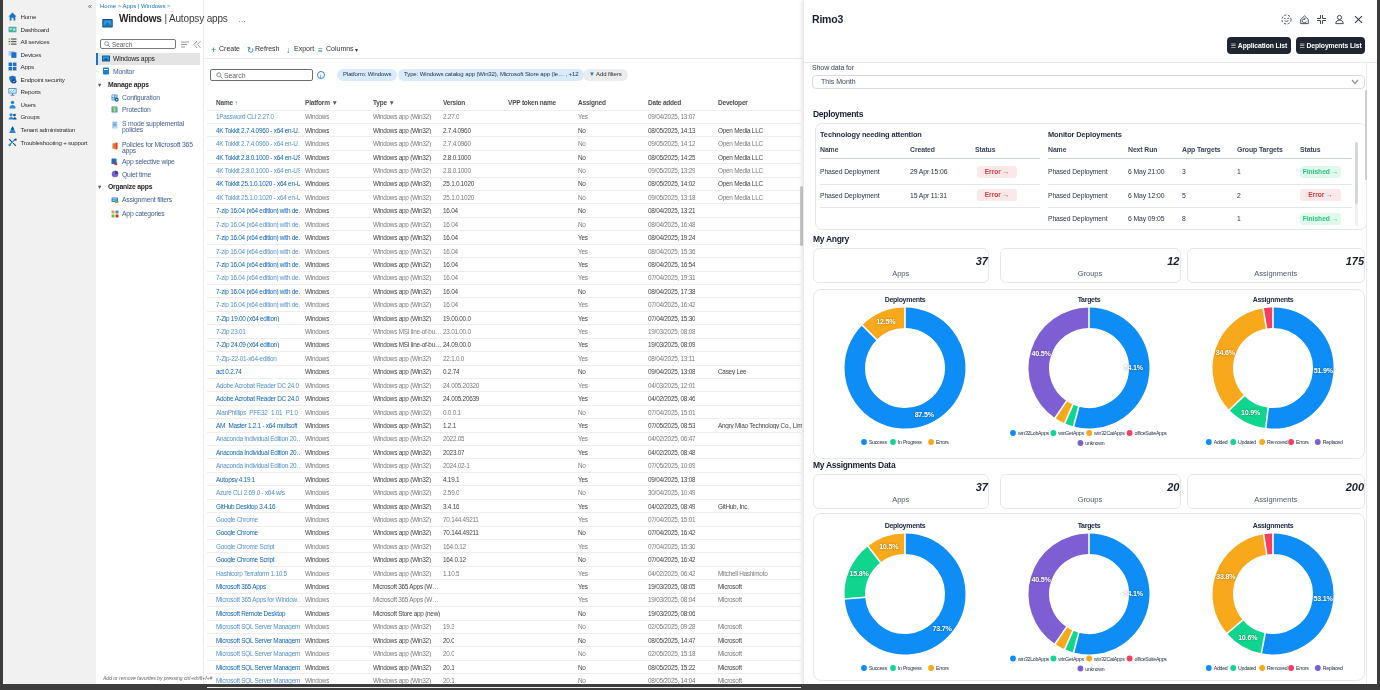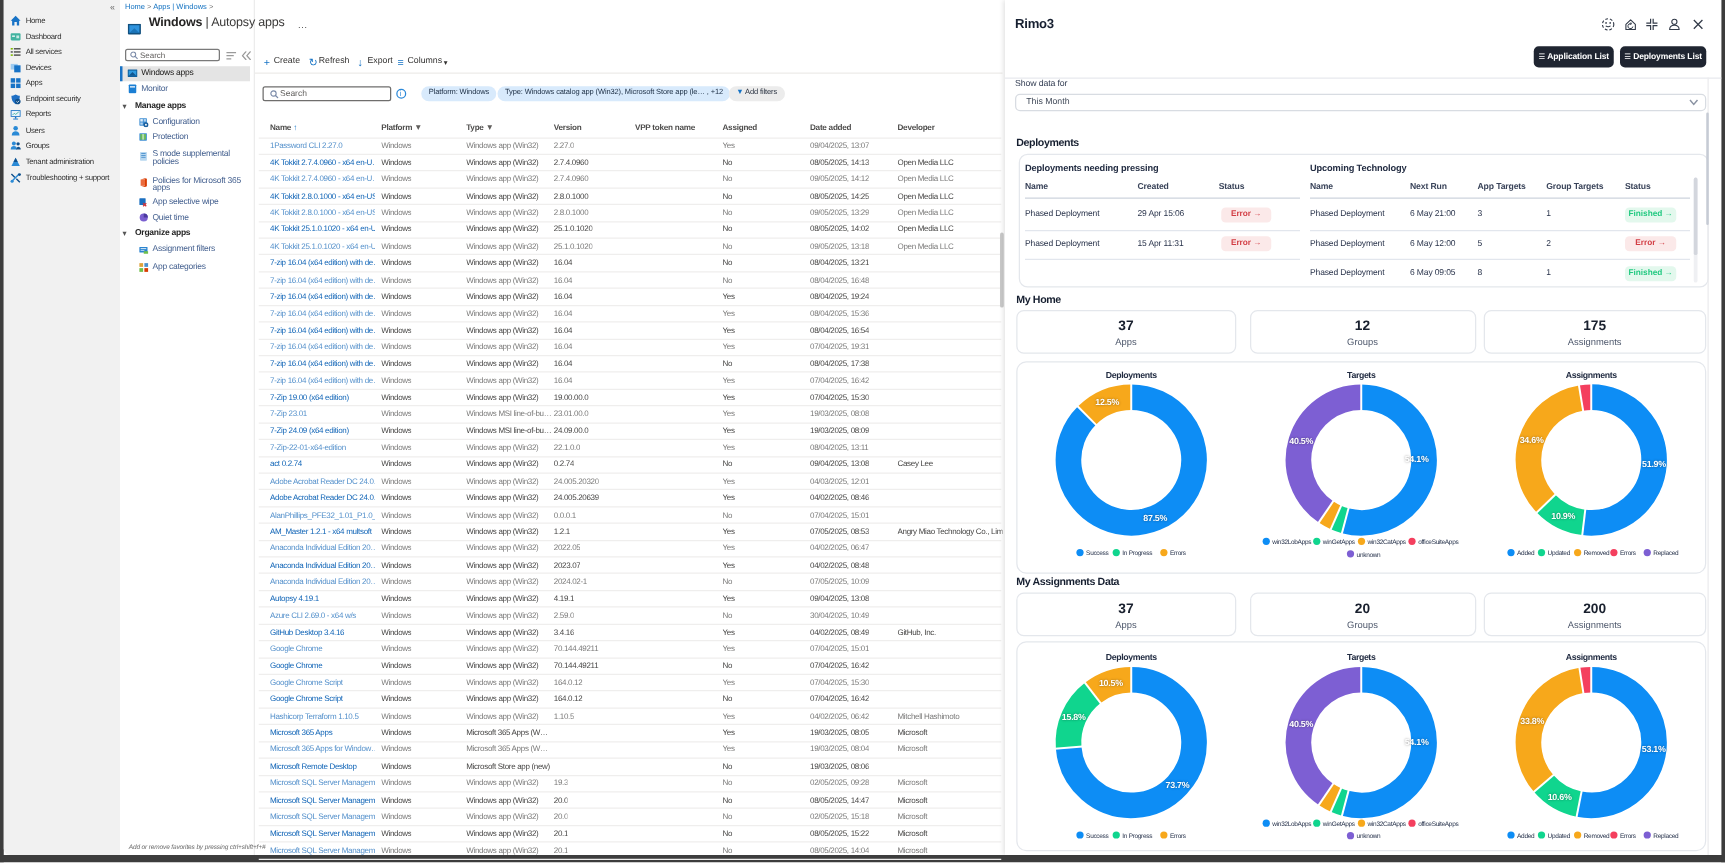--- a/index.html
+++ b/index.html
@@ -15,21 +15,21 @@
 .dim{opacity:.72;}
 .rowline{position:absolute;left:207px;width:594px;height:1px;background:#efeeed;}
 .ptitle{position:absolute;font-weight:bold;color:#161f30;}
 .pill{position:absolute;height:11.5px;border-radius:6px;background:#d8eafc;color:#1a2c42;font-size:6px;letter-spacing:-0.1px;line-height:11.5px;padding:0 6px;white-space:nowrap;}
 .badge{position:absolute;width:40px;height:12px;border-radius:3.5px;font-size:6.6px;font-weight:bold;text-align:center;line-height:12px;}
 .badge.err{background:#fbe9e9;color:#d23c43;}
 .badge.fin{background:#e3f8ed;color:#22c981;}
 .ptxt{position:absolute;font-size:6.8px;letter-spacing:-0.1px;color:#28324a;white-space:nowrap;}
 .phdr{position:absolute;font-size:6.9px;letter-spacing:-0.1px;color:#3a445a;font-weight:bold;white-space:nowrap;}
 .card{position:absolute;background:#fff;border:1px solid #e4e7ec;border-radius:7px;}
-.statnum{position:absolute;width:100%;text-align:center;font-size:11px;font-weight:bold;color:#19202e;}
+.statnum{position:absolute;width:100%;text-align:right;font-size:11px;font-weight:bold;color:#19202e;font-style:italic;}
 .statlbl{position:absolute;width:100%;text-align:center;font-size:7.5px;color:#4e586c;}
 </style></head><body>
 <div class="abs" style="left:0;top:0;width:2.5px;height:690px;background:#3d3d3d;"></div>
 <div class="abs" style="left:0;top:684px;width:1380px;height:6px;background:#3d3d3d;"></div>
 <div class="abs" style="left:1377px;top:0;width:3px;height:690px;background:#3d3d3d;"></div>
 <div class="abs" style="left:2.5px;top:0;width:93.5px;height:684px;background:#f1f1f1;border-bottom-left-radius:5px;"></div>
 <div class="abs" style="left:88px;top:3px;font-size:7px;color:#666;">«</div>
 <div class="sidebar-item" style="top:12.0px;">
     <svg class="sicon" viewBox="0 0 16 16">
       <path d="M8 1 L15 8 L13 8 L13 15 L9.7 15 L9.7 10 L6.3 10 L6.3 15 L3 15 L3 8 L1 8 Z" fill="#1873c6"></path>
@@ -586,22 +586,22 @@
 <div class="abs" style="left:1296px;top:37px;width:69px;height:17px;background:#1f2531;border-radius:4px;color:#fff;font-size:6.8px;letter-spacing:-0.1px;font-weight:bold;text-align:center;line-height:17px;white-space:nowrap;"><span style="font-weight:normal;font-size:6px;">☰</span>&nbsp;Deployments List</div>
 <div class="abs" style="left:804px;top:61.5px;width:573px;height:1px;background:#e7e9ee;"></div>
 <div class="ptxt" style="left:812px;top:63.5px;font-size:7px;color:#323c52;">Show data for</div>
 <div class="abs" style="left:812px;top:74.5px;width:553px;height:14.5px;border:1px solid #d8dce2;border-radius:4px;background:#fff;"></div>
 <div class="abs" style="left:821px;top:78px;font-size:7px;color:#3f4857;">This Month</div>
 <svg class="abs" style="left:1351px;top:79px;" width="8" height="6" viewBox="0 0 8 6">
     <path d="M1 1 L4 4.5 L7 1" fill="none" stroke="#8b93a3" stroke-width="1.2"></path>
   </svg>
 <div class="ptitle" style="left:813px;top:108.5px;font-size:8.5px;letter-spacing:-0.3px;">Deployments</div>
 <div class="card" style="left:815px;top:122.5px;width:552px;height:107px;"></div>
-<div class="phdr" style="left:820px;top:130px;font-size:7.4px;letter-spacing:-0.1px;color:#222c42;">Deployments needing pressing</div>
-<div class="phdr" style="left:1048px;top:130px;font-size:7.4px;letter-spacing:-0.1px;color:#222c42;">Upcoming Technology</div>
+<div class="phdr" style="left:820px;top:130px;font-size:7.4px;letter-spacing:-0.1px;color:#222c42;">Technology needing attention</div>
+<div class="phdr" style="left:1048px;top:130px;font-size:7.4px;letter-spacing:-0.1px;color:#222c42;">Monitor Deployments</div>
 <div class="phdr" style="left:820px;top:145.5px;">Name</div>
 <div class="phdr" style="left:910px;top:145.5px;">Created</div>
 <div class="phdr" style="left:975px;top:145.5px;">Status</div>
 <div class="abs" style="left:820px;top:157.5px;width:220px;height:1px;background:#cdd3dd;"></div>
 <div class="ptxt" style="left:820px;top:168px;">Phased Deployment</div>
 <div class="ptxt" style="left:910px;top:168px;">29 Apr 15:06</div>
 <div class="badge err" style="left:977px;top:165.5px;">Error →</div>
 <div class="abs" style="left:820px;top:183.5px;width:220px;height:1px;background:#e2e6ed;"></div>
 <div class="ptxt" style="left:820px;top:191.5px;">Phased Deployment</div>
 <div class="ptxt" style="left:910px;top:191.5px;">15 Apr 11:31</div>
@@ -625,21 +625,21 @@
 <div class="ptxt" style="left:1237px;top:191.5px;">2</div>
 <div class="badge err" style="left:1300px;top:189.0px;width:41px;">Error →</div>
 <div class="abs" style="left:1048px;top:207.0px;width:304px;height:1px;background:#e2e6ed;"></div>
 <div class="ptxt" style="left:1048px;top:215.0px;">Phased Deployment</div>
 <div class="ptxt" style="left:1128px;top:215.0px;">6 May 09:05</div>
 <div class="ptxt" style="left:1182px;top:215.0px;">8</div>
 <div class="ptxt" style="left:1237px;top:215.0px;">1</div>
 <div class="badge fin" style="left:1300px;top:212.5px;width:41px;">Finished →</div>
 <div class="abs" style="left:1354.5px;top:142px;width:3px;height:84px;background:#eff0f3;border-radius:2px;"></div>
 <div class="abs" style="left:1354.5px;top:142px;width:3px;height:62px;background:#d3d6dd;border-radius:2px;"></div>
-<div class="ptitle" style="left:813px;top:233.5px;font-size:8.5px;letter-spacing:-0.3px;">My Home</div>
+<div class="ptitle" style="left:813px;top:233.5px;font-size:8.5px;letter-spacing:-0.3px;">My Angry</div>
 <div class="card" style="left:812.5px;top:247.5px;width:176.5px;height:35px;border-radius:6px;">
     <div class="statnum" style="top:6px;">37</div>
     <div class="statlbl" style="top:20px;">Apps</div>
   </div>
 <div class="card" style="left:999.5px;top:247.5px;width:181px;height:35px;border-radius:6px;">
     <div class="statnum" style="top:6px;">12</div>
     <div class="statlbl" style="top:20px;">Groups</div>
   </div>
 <div class="card" style="left:1186.5px;top:247.5px;width:178.5px;height:35px;border-radius:6px;">
     <div class="statnum" style="top:6px;">175</div>

